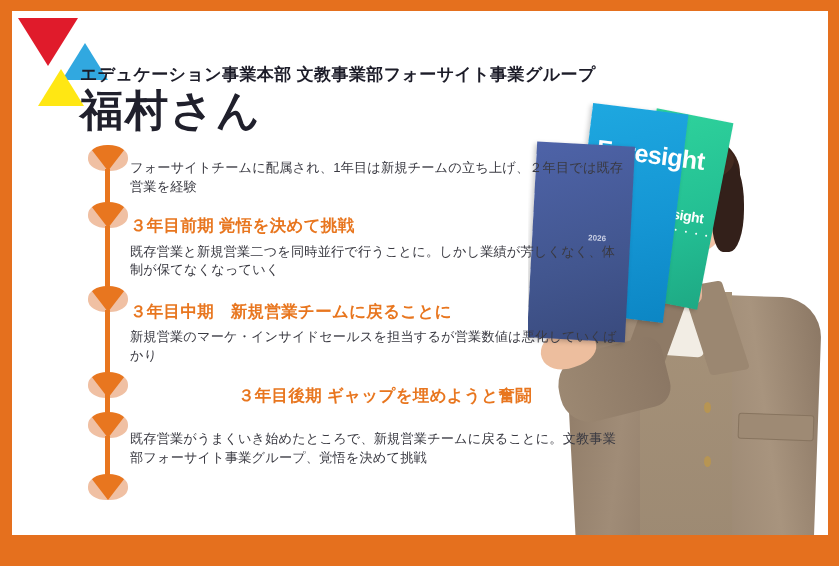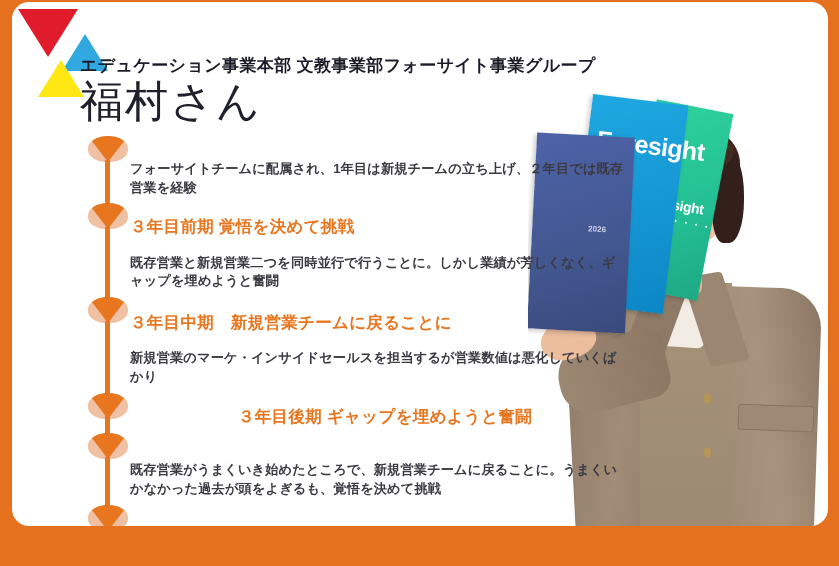--- a/index.html
+++ b/index.html
@@ -13,25 +13,24 @@
   #slide {
     position: relative;
     width: 839px; height: 566px;
     background: #E5701E;      
     overflow: hidden;
   }
 
   
   #canvas {
     position: absolute;
-    left: 12px; top: 2px;
+    left: 12px; top: 11px;
     width: 816px; height: 524px;
     background: #ffffff;
     overflow: hidden;
-    border-radius: 17px;
   }
 
   
   #logo {
     position: absolute;
     left: 6px; top: 2px;
     width: 78px; height: 86px;
   }
   .tri { position: absolute; width: 0; height: 0; }
   .tri-red {
@@ -60,21 +59,21 @@
     font-size: 17px;
     font-weight: bold;
     letter-spacing: 0.4px;
     color: #1C1C28;
     white-space: nowrap;
   }
   #person-name {
     position: absolute;
     left: 68px; top: 75px;
     font-size: 43px;
-    font-weight: normal;
+    font-weight: bold;
     letter-spacing: 2px;
     color: #20202C;
     white-space: nowrap;
     line-height: 1.12;
   }
 
   
   #timeline {
     position: absolute;
     left: 68px; top: 128px;
@@ -113,25 +112,25 @@
   .step-title {
     font-size: 16.5px;
     font-weight: bold;
     color: #E8761F;
     letter-spacing: 0.3px;
     line-height: 1.35;
     white-space: nowrap;
   }
   .step-body {
     font-size: 13.2px;
-    font-weight: bold;
+    font-weight: normal;
     color: #3A3A42;
     line-height: 1.42;
     letter-spacing: 0.15px;
-    margin-top: 16px;
+    margin-top: 6px;
     width: 495px;
   }
 
   
   #photo {
     position: absolute;
     right: 0px; top: 85px;
     width: 300px; height: 439px;
     overflow: hidden;
   }
@@ -375,21 +374,21 @@
         <div class="step-body">フォーサイトチームに配属され、1年目は新規チームの立ち上げ、２年目では既存営業を経験</div>
       </div>
 
       <div class="step" style="padding-top:18px;">
         <span class="arrow">
           <span class="stem-top"></span>
           <span class="head"></span>
           <span class="stem"></span>
         </span>
         <div class="step-title">３年目前期 覚悟を決めて挑戦</div>
-        <div class="step-body">既存営業と新規営業二つを同時並行で行うことに。しかし業績が芳しくなく、ギャップを埋めようと奮闘</div>
+        <div class="step-body">既存営業と新規営業二つを同時並行で行うことに。しかし業績が芳しくなく、体制が保てなくなっていく</div>
       </div>
 
       <div class="step" style="padding-top:20px;">
         <span class="arrow">
           <span class="stem-top"></span>
           <span class="head"></span>
           <span class="stem"></span>
         </span>
         <div class="step-title">３年目中期　新規営業チームに戻ることに</div>
         <div class="step-body">新規営業のマーケ・インサイドセールスを担当するが営業数値は悪化していくばかり</div>
@@ -403,21 +402,21 @@
         </span>
         <div class="step-title">３年目後期 ギャップを埋めようと奮闘</div>
       </div>
 
       <div class="step" style="padding-top:18px;">
         <span class="arrow">
           <span class="stem-top"></span>
           <span class="head"></span>
           <span class="stem"></span>
         </span>
-        <div class="step-body">既存営業がうまくいき始めたところで、新規営業チームに戻ることに。うまくいかなかった過去が頭をよぎるも、覚悟を決めて挑戦</div>
+        <div class="step-body">既存営業がうまくいき始めたところで、新規営業チームに戻ることに。文教事業部フォーサイト事業グループ、覚悟を決めて挑戦</div>
       </div>
 
       <div class="step final" style="padding-top:18px;">
         <span class="arrow">
           <span class="stem-top"></span>
           <span class="head"></span>
 
         </span>
 
       </div>

